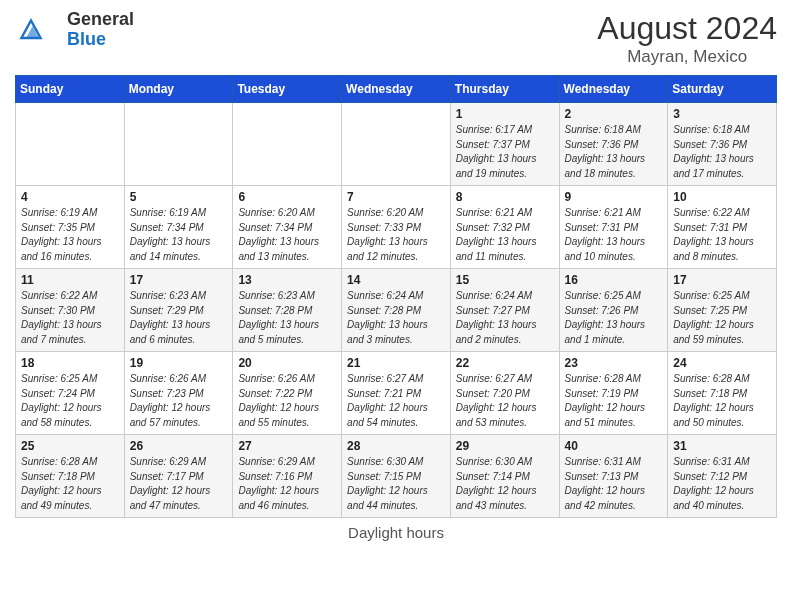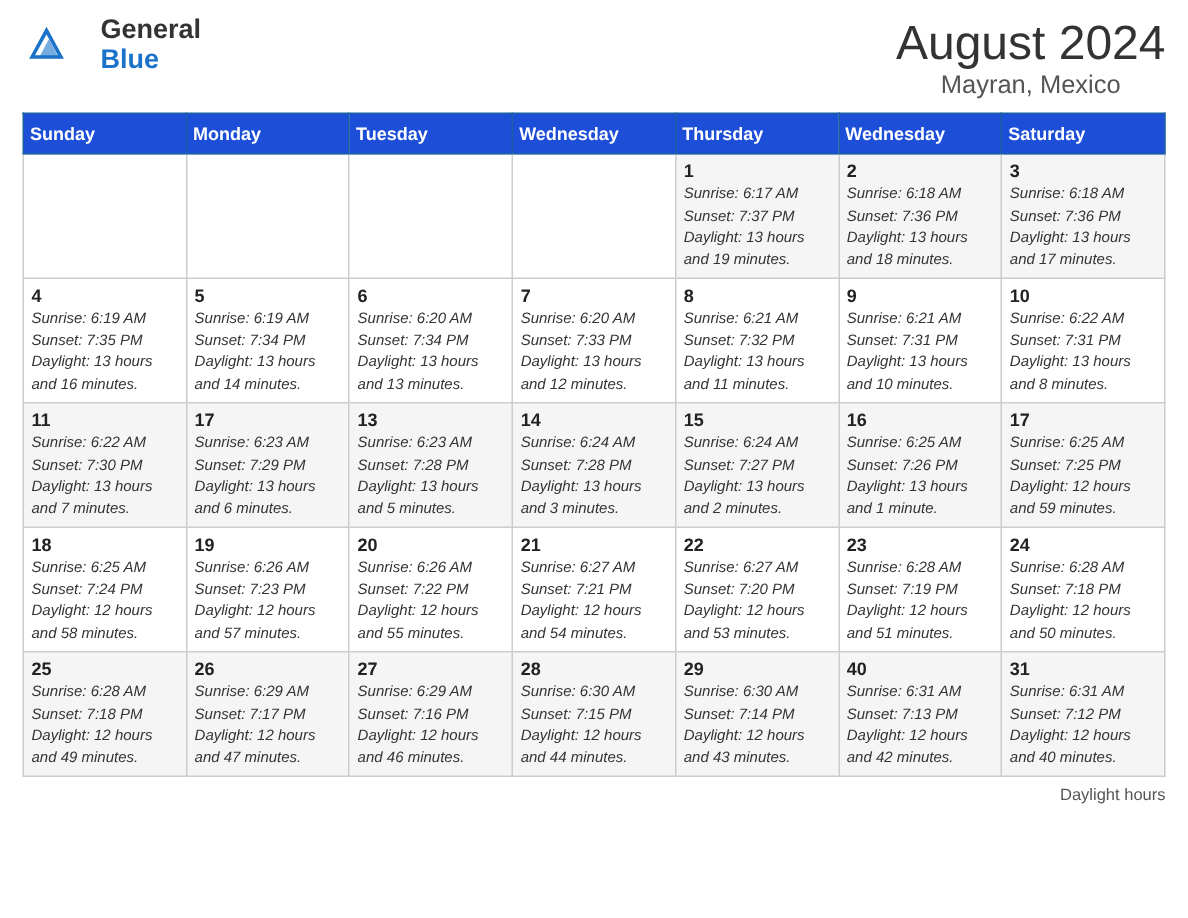--- a/index.html
+++ b/index.html
@@ -81,23 +81,23 @@
     }
     .day-detail {
       font-size: 10px;
       line-height: 1.45;
       color: #333;
       font-style: italic;
     }
     .empty { background-color: #fff !important; }
     .footer {
       margin-top: 6px;
-      font-size: 11px;
+      font-size: 15px;
       color: #555;
-      text-align: right;
+      text-align: center;
     }
   </style>
 </head>
 <body>
 
 <div class="header">
   <div class="logo">
     <svg class="logo-icon" viewBox="0 0 40 40" xmlns="http://www.w3.org/2000/svg">
       <polygon points="8,30 20,8 32,30" fill="none" stroke="#1a73c8" stroke-width="3"></polygon>
       <polygon points="14,30 22,15 30,30" fill="#1a73c8" opacity="0.6"></polygon>

